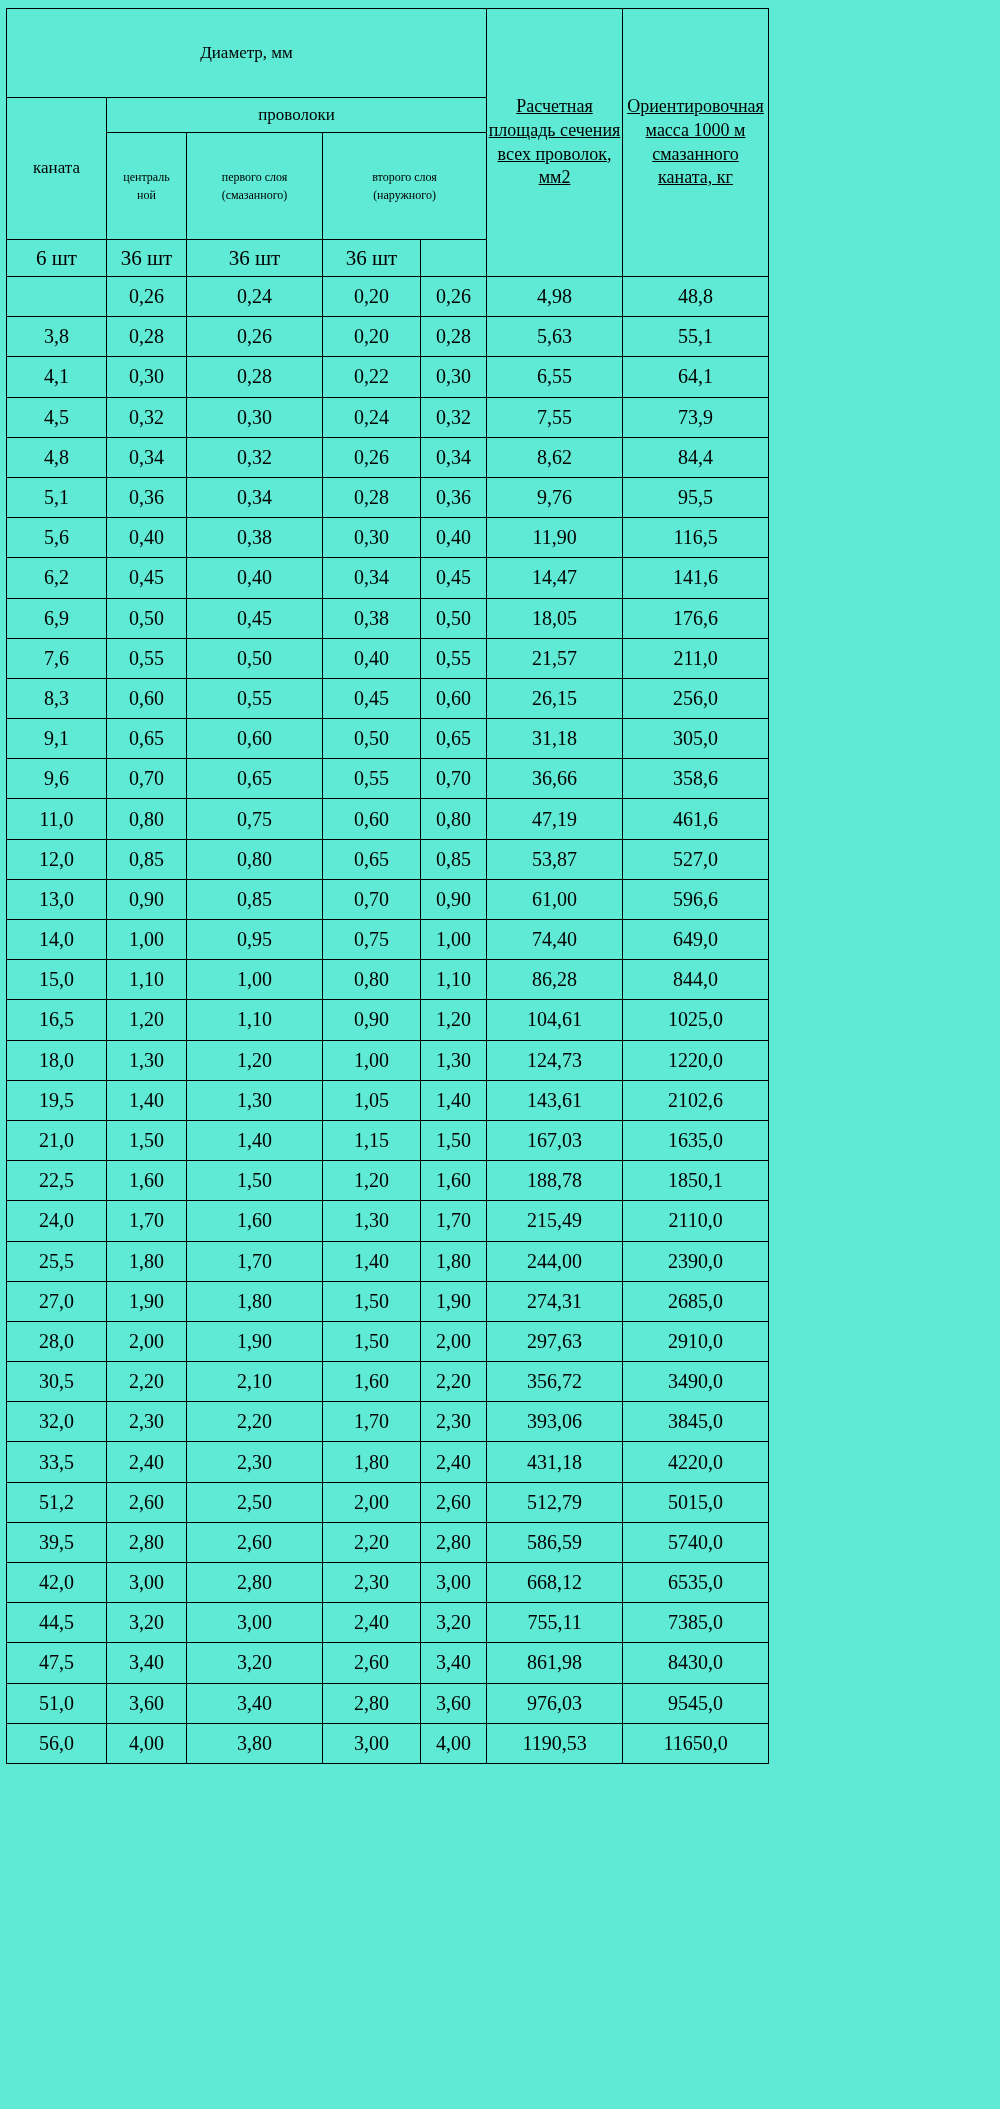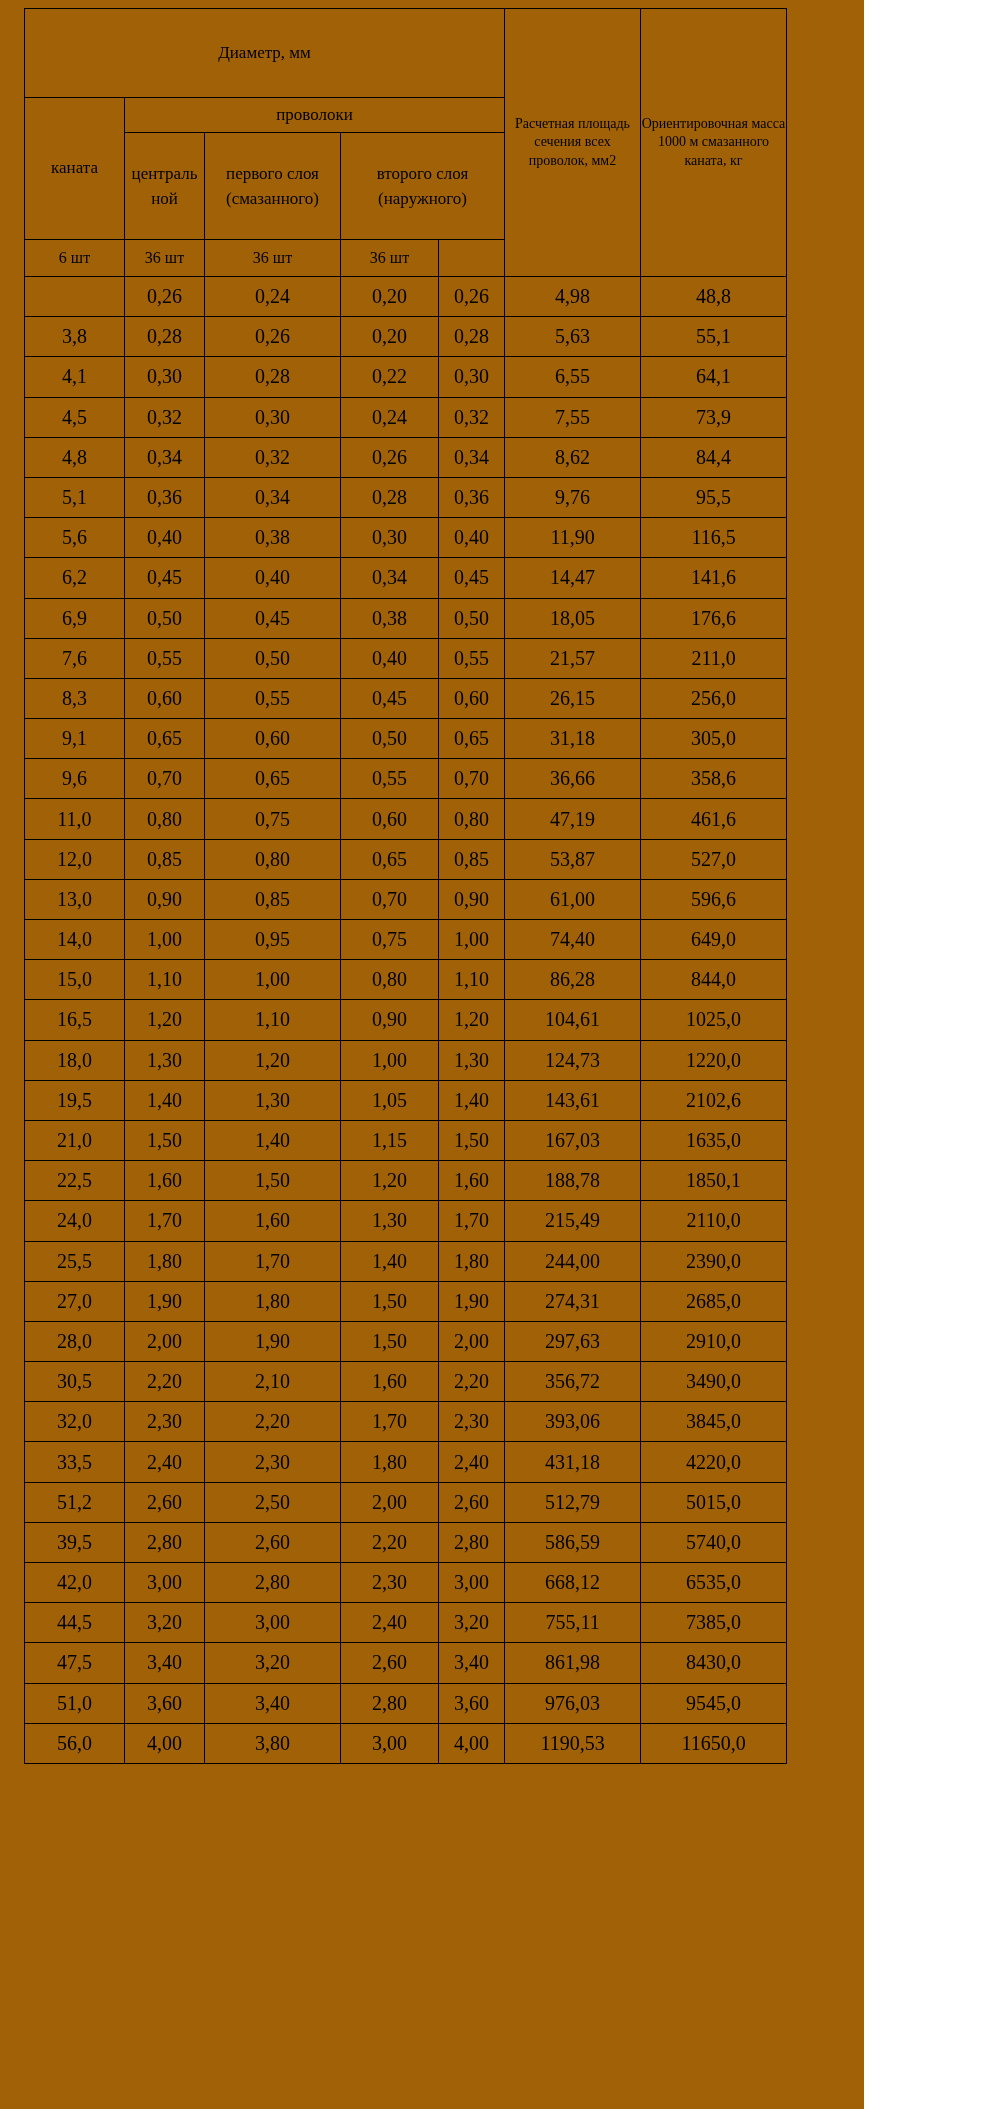--- a/index.html
+++ b/index.html
@@ -6,26 +6,26 @@
     margin: 0;
     padding: 0;
     background: #ffffff;
   }
   body {
     width: 1000px;
     font-family: "Liberation Serif", serif;
     color: #000000;
   }
   #sheet {
-    width: 864px;
+    width: 1000px;
     min-height: 2109px;
     position: relative;
-    background: #a16207;
+    background: #5eead4;
     box-sizing: border-box;
-    padding: 8px 6px 6px 24px;
+    padding: 8px 6px 6px 6px;
   }
   table.spec {
     border-collapse: collapse;
     table-layout: fixed;
     width: 734px;
     margin: 0;
     font-size: 19px;
   }
   table.spec td, table.spec th {
     border: 1.6px solid #000000;
@@ -39,34 +39,35 @@
     font-size: 17px;
     line-height: 1.35;
   }
   .hdr-top {
     height: 88px;
   }
   .hdr-tall {
     vertical-align: top;
     text-align: left;
     padding: 18px 8px 4px 8px;
-    font-size: 14px;
+    font-size: 18px;
     line-height: 1.32;
+    text-decoration: underline;
   }
   .hdr-mid {
     height: 34px;
   }
   .hdr-lbl {
     height: 106px;
-    font-size: 17px;
+    font-size: 12px;
     line-height: 1.5;
   }
   .hdr-count {
     height: 36px;
-    font-size: 16px;
+    font-size: 21px;
   }
   .two-line span {
     display: block;
   }
   
   tbody tr td {
     height: 39.2px;
     font-size: 20px;
   }
   td.num {

